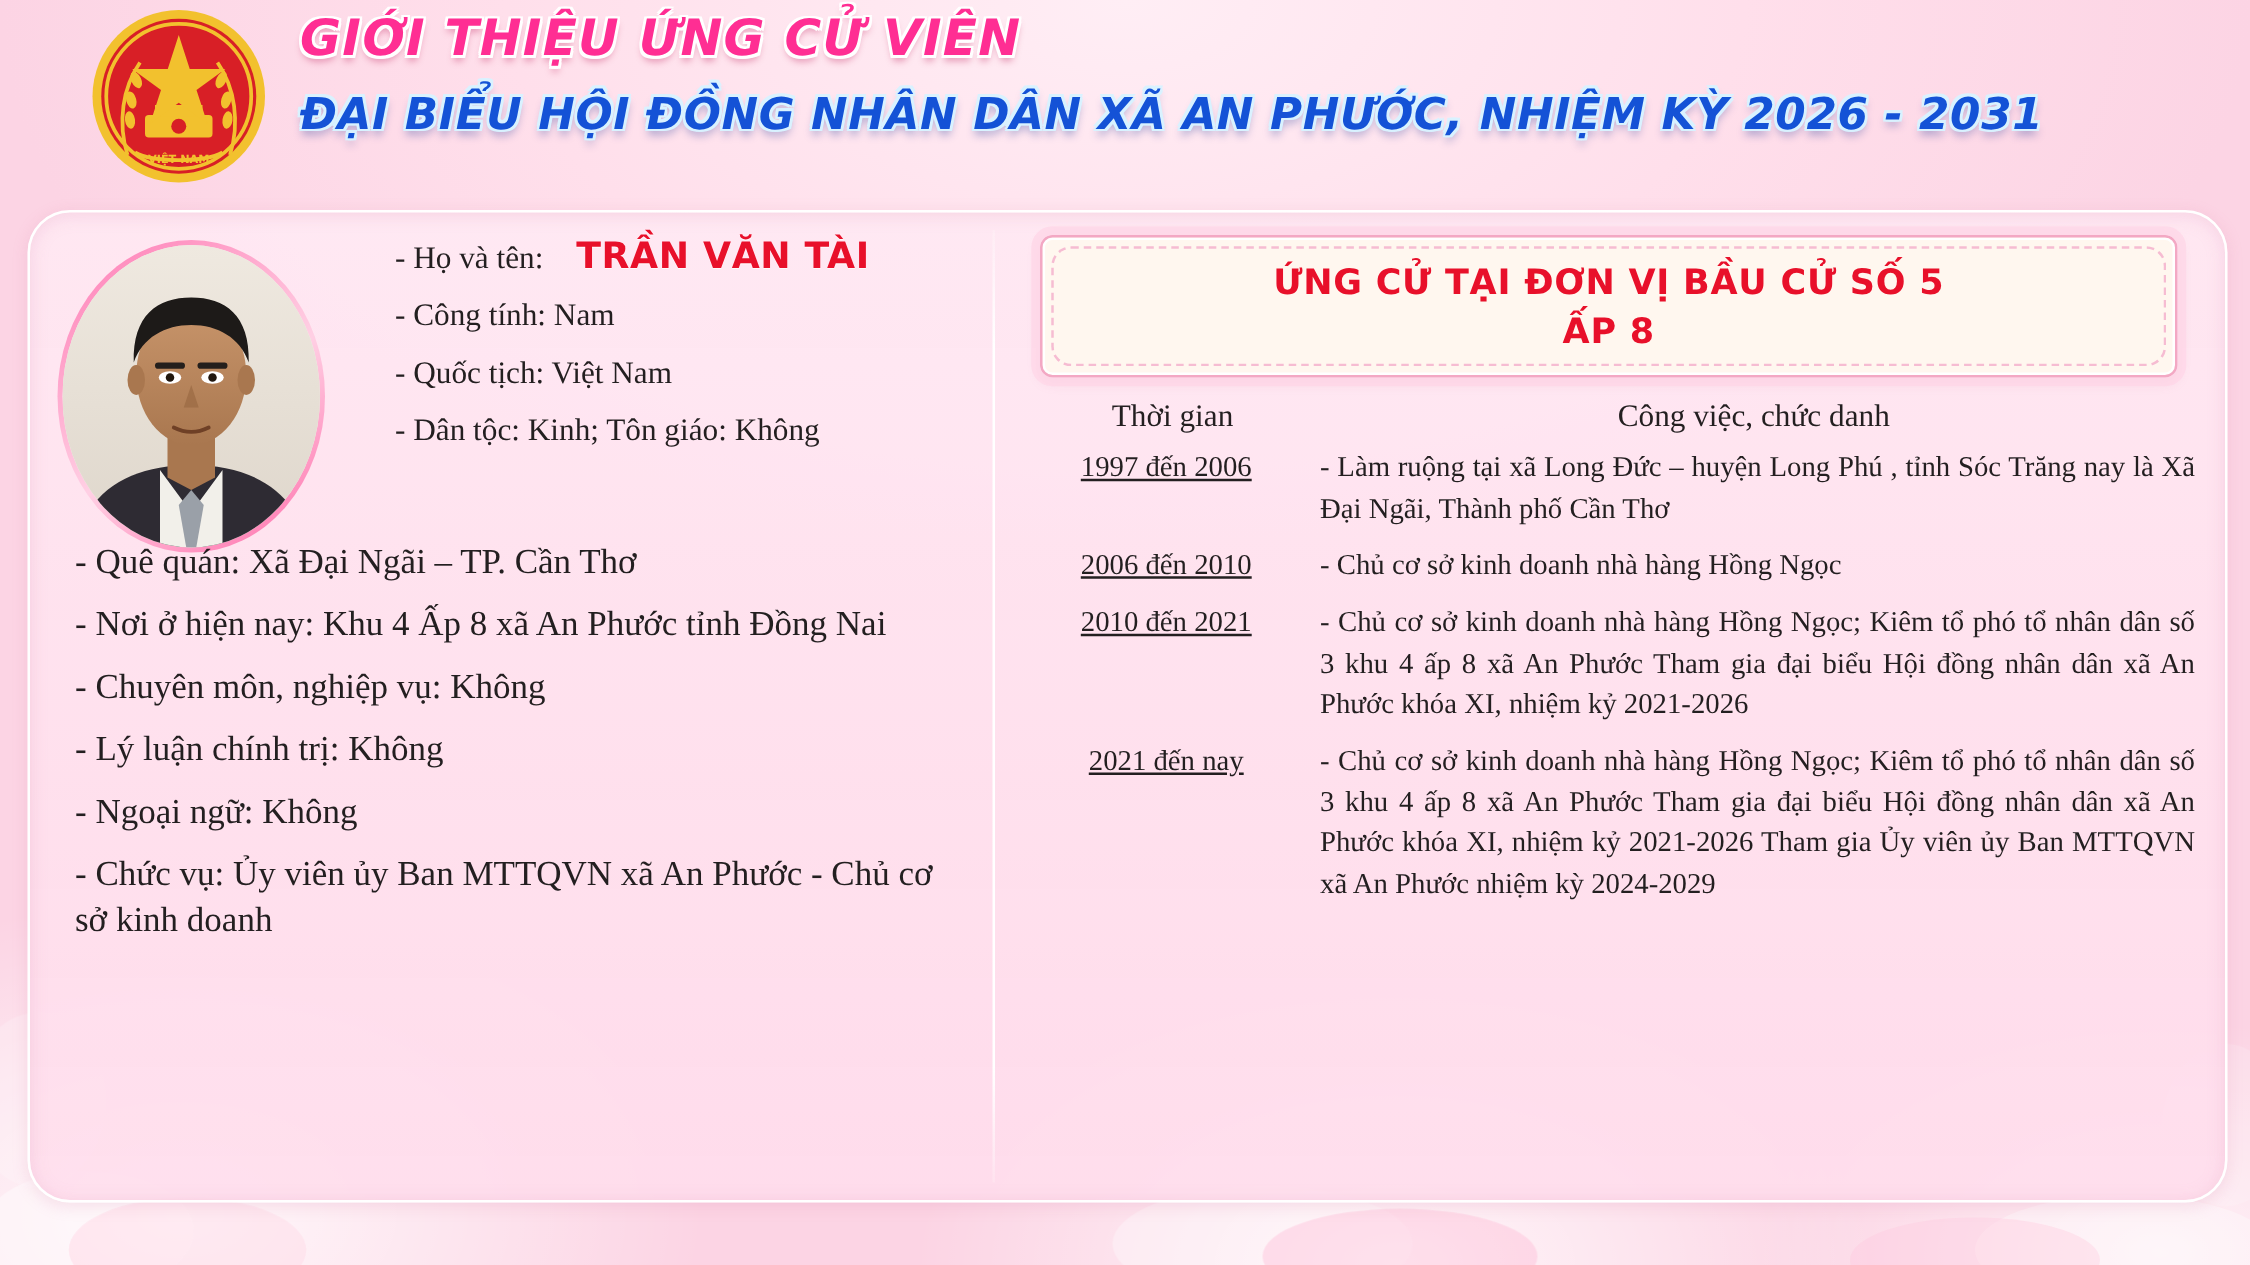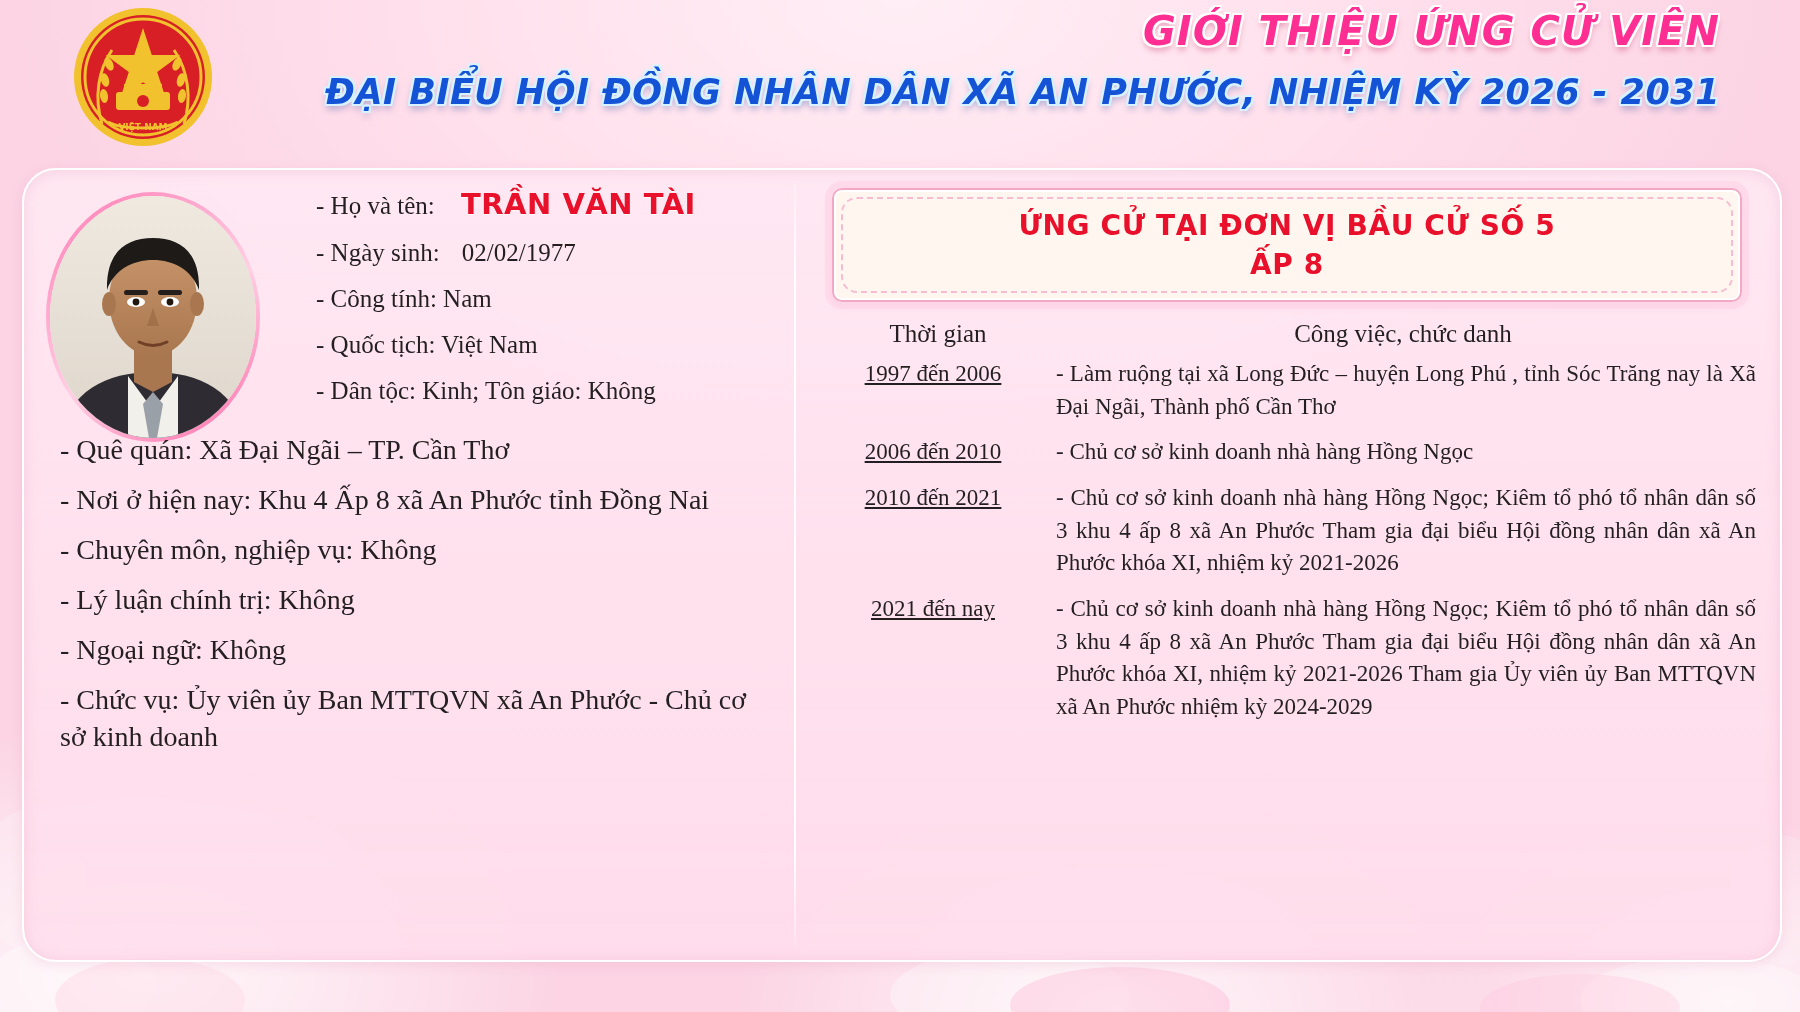--- a/index.html
+++ b/index.html
@@ -48,21 +48,21 @@
     top: 6px;
     width: 142px;
     height: 142px;
     text-align: center;
   }
   .titles {
     position: absolute;
     left: 240px;
     top: 8px;
     width: 1480px;
-    text-align: right;
+    text-align: left;
   }
   .title-main {
     font-family: "DejaVu Sans", sans-serif;
     font-weight: bold;
     font-style: italic;
     font-size: 40px;
     letter-spacing: 1px;
     color: #ff2e93;
     text-shadow:
       -2px -2px 0 #ffffff, 2px -2px 0 #ffffff, -2px 2px 0 #ffffff, 2px 2px 0 #ffffff,
@@ -356,24 +356,20 @@
 
           <path d="M89 146 Q103 153 117 146" stroke="#6f4026" stroke-width="3" fill="none" stroke-linecap="round"></path>
         </svg>
       </div>
     </div>
 
     <div class="name-block">
       <div class="row">
         <span class="lbl">- Họ và tên:</span>
         <span class="cand-name">TRẦN VĂN TÀI</span>
-      </div>
-      <div class="row">
-        <span class="lbl">- Ngày sinh:</span>
-        <span class="dob-val">02/02/1977</span>
       </div>
       <div class="row">- Công tính: Nam</div>
       <div class="row">- Quốc tịch: Việt Nam</div>
       <div class="row">- Dân tộc: Kinh; Tôn giáo: Không</div>
     </div>
 
     <div class="info-list">
       <div class="info-line">- Quê quán: Xã Đại Ngãi – TP. Cần Thơ</div>
       <div class="info-line">- Nơi ở hiện nay:  Khu 4 Ấp 8 xã An Phước tỉnh Đồng Nai</div>
       <div class="info-line">- Chuyên môn, nghiệp vụ: Không</div>

